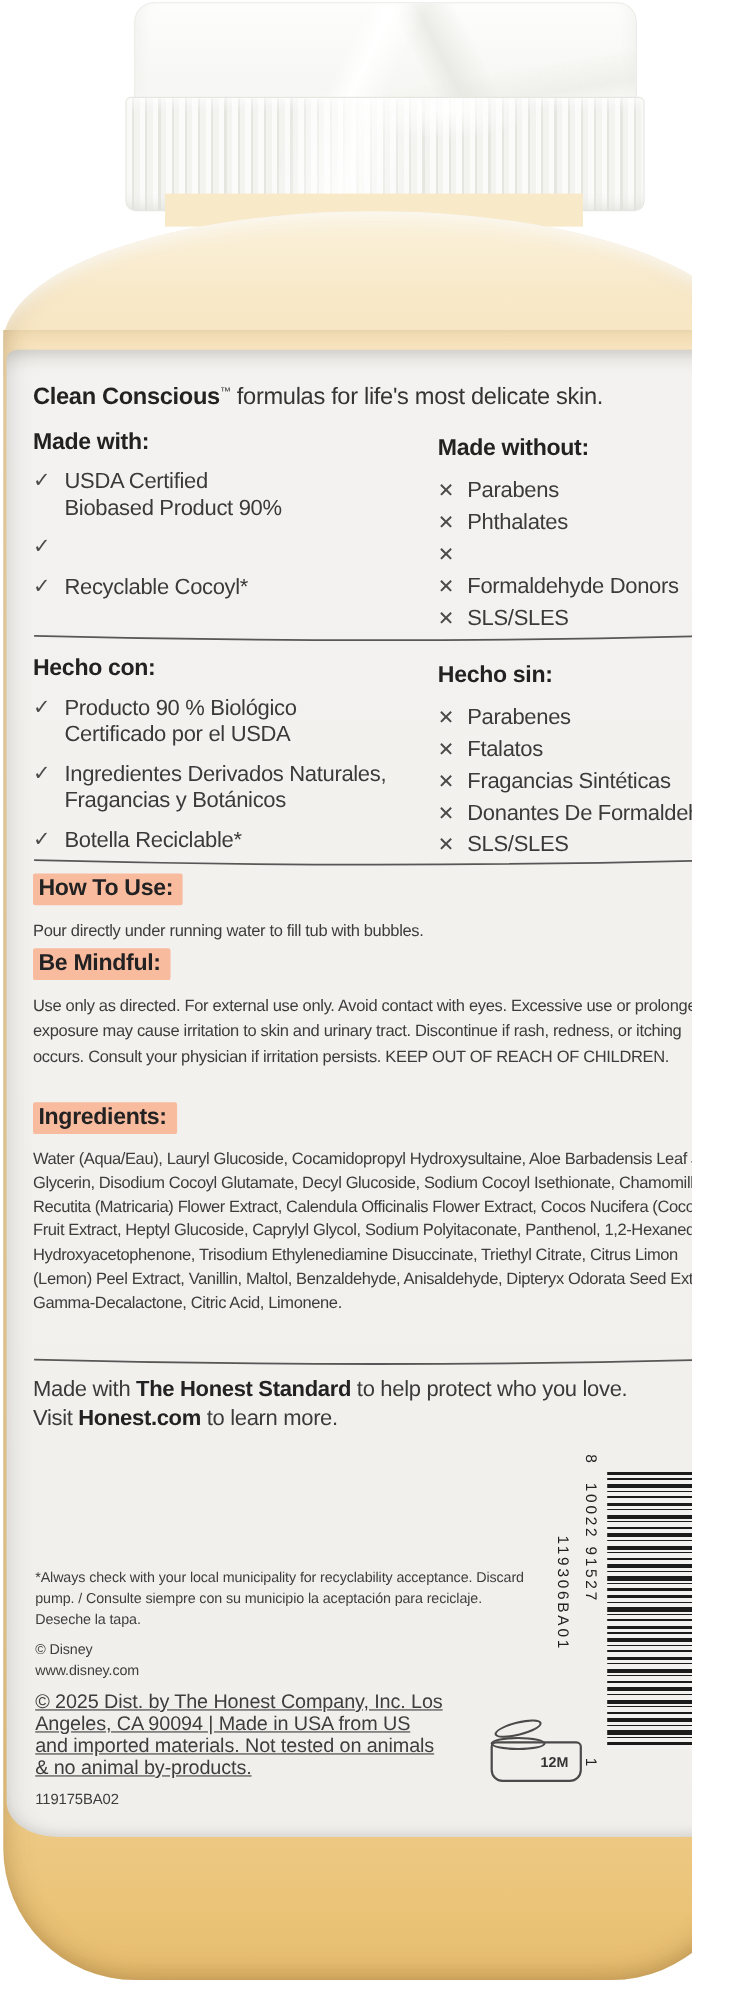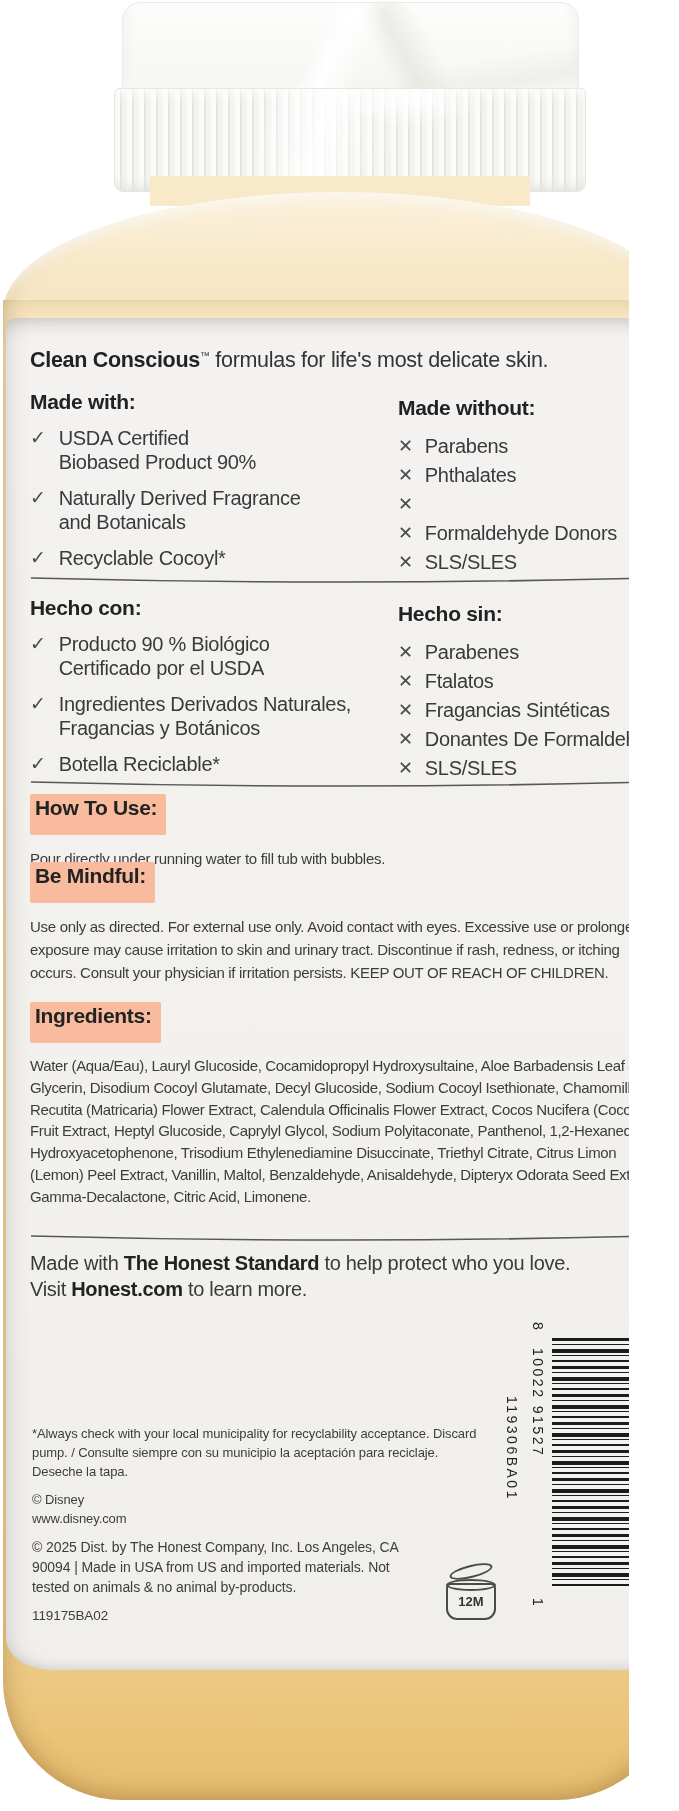--- a/index.html
+++ b/index.html
@@ -41,21 +41,21 @@
     box-shadow:inset 0 16px 16px -11px rgba(120,110,95,.28),
                inset 16px 0 22px -14px rgba(90,85,75,.18),
                inset -16px 0 22px -14px rgba(90,85,75,.18),
                inset 0 -10px 12px -8px rgba(120,110,95,.18);}
 
   .intro{position:absolute;left:24px;top:30px;width:625px;font-size:21.5px;color:#343434;}
   .intro-brand{font-weight:700;color:#222;}
   .intro-tm{font-size:10px;vertical-align:8px;}
 
   .sec-heading{font-size:21px;font-weight:700;color:#222;margin:0 0 12px 0;}
-  .hl{display:inline-block;background:#f8bb9e;padding:2px 9px 15px 5px;border-radius:2px;}
+  .hl{display:inline-block;background:#f8bb9e;padding:2px 9px 3px 5px;border-radius:2px;}
 
   .col-en-left{position:absolute;left:24px;top:72px;width:340px;}
   .col-en-right{position:absolute;left:392px;top:78px;width:262px;}
   .col-es-left{position:absolute;left:24px;top:278px;width:344px;}
   .col-es-right{position:absolute;left:392px;top:284px;width:272px;}
 
   .citem{display:flex;gap:13px;margin-bottom:12px;font-size:20px;line-height:24px;color:#3a3a3a;}
   .citem .ck{color:#4a4a4a;font-size:19px;line-height:24px;}
   .citem .txt{white-space:pre-line;}
   .xitem{display:flex;gap:12px;font-size:20px;line-height:29px;color:#3a3a3a;}
@@ -69,21 +69,21 @@
   .mindful{position:absolute;left:24px;top:544px;width:636px;}
   .ingredients{position:absolute;left:24px;top:684px;width:638px;}
   .body-text{font-size:15px;line-height:23px;color:#3c3c3c;margin-top:9px;}
   .ing-text{font-size:15px;line-height:21.8px;letter-spacing:-0.35px;}
 
   .standard{position:absolute;left:24px;top:932px;width:625px;font-size:20px;line-height:26px;color:#3a3a3a;}
   .standard b{color:#222;}
 
   .fineprint{position:absolute;left:26px;top:1106px;width:452px;font-size:13px;line-height:19px;color:#3d3d3d;letter-spacing:-0.1px;}
   .fp-block{margin-bottom:9px;}
-  .fp-dist{width:372px;font-size:14px;line-height:20px;}
+  .fp-dist{width:372px;font-size:18px;line-height:20px;text-decoration:underline;}
   .fp-lot{margin-top:1px;font-size:13.5px;}
 
   
   .upc{position:absolute;left:492px;top:1000px;width:168px;height:312px;}
   .vtext{writing-mode:vertical-rl;text-orientation:sideways;font-size:14px;color:#222;letter-spacing:2.5px;}
   .upc-code{position:absolute;left:6px;top:78px;height:170px;}
   .upc-8{position:absolute;left:32px;top:4px;}
   .upc-mid{position:absolute;left:32px;top:30px;height:240px;}
   .upc-1{position:absolute;left:32px;top:280px;}
   .upc-bars{position:absolute;left:54px;top:20px;width:88px;height:252px;
@@ -91,21 +91,21 @@
       #1c1c1c 0px,#1c1c1c 3px,#f3f2f0 3px,#f3f2f0 6px,
       #1c1c1c 6px,#1c1c1c 7px,#f3f2f0 7px,#f3f2f0 11px,
       #1c1c1c 11px,#1c1c1c 15px,#f3f2f0 15px,#f3f2f0 17px,
       #1c1c1c 17px,#1c1c1c 18px,#f3f2f0 18px,#f3f2f0 22px,
       #1c1c1c 22px,#1c1c1c 24px,#f3f2f0 24px,#f3f2f0 28px);}
 
   
   .pao{position:absolute;left:440px;top:1246px;width:56px;height:58px;}
   .pao-lid{position:absolute;top:1px;left:3px;width:40px;height:9px;border:2px solid #4a4a4a;border-radius:50%;transform:rotate(-14deg);background:transparent;}
   .pao-jar{position:absolute;bottom:2px;left:0;width:46px;height:33px;border:2px solid #4a4a4a;border-radius:5px 5px 11px 11px;
-    display:flex;align-items:center;justify-content:center;font-size:13px;font-weight:700;color:#333;letter-spacing:0;}
+    display:flex;align-items:center;justify-content:center;font-size:13px;font-weight:700;color:#333;letter-spacing:0;padding-left:33px;}
   .pao-jar::before{content:"";position:absolute;top:-6px;left:-2px;width:46px;height:8px;border:2px solid #4a4a4a;border-radius:50%;}
 </style>
 </head>
 <body>
 
 <div class="page">
 
   <div class="cap-top"></div>
   <div class="cap-ribs"></div>
 
@@ -121,22 +121,20 @@
 
     <div class="col-en-left">
       <div class="sec-heading">Made with:</div>
       <div class="citem">
         <span class="ck">✓</span>
         <span class="txt">USDA Certified
 Biobased Product 90%</span>
       </div>
       <div class="citem">
         <span class="ck">✓</span>
-        <span class="txt">Naturally Derived Fragrance
-and Botanicals</span>
       </div>
       <div class="citem">
         <span class="ck">✓</span>
         <span class="txt">Recyclable Cocoyl*</span>
       </div>
     </div>
 
     <div class="col-en-right">
       <div class="sec-heading">Made without:</div>
       <div class="xlist">

